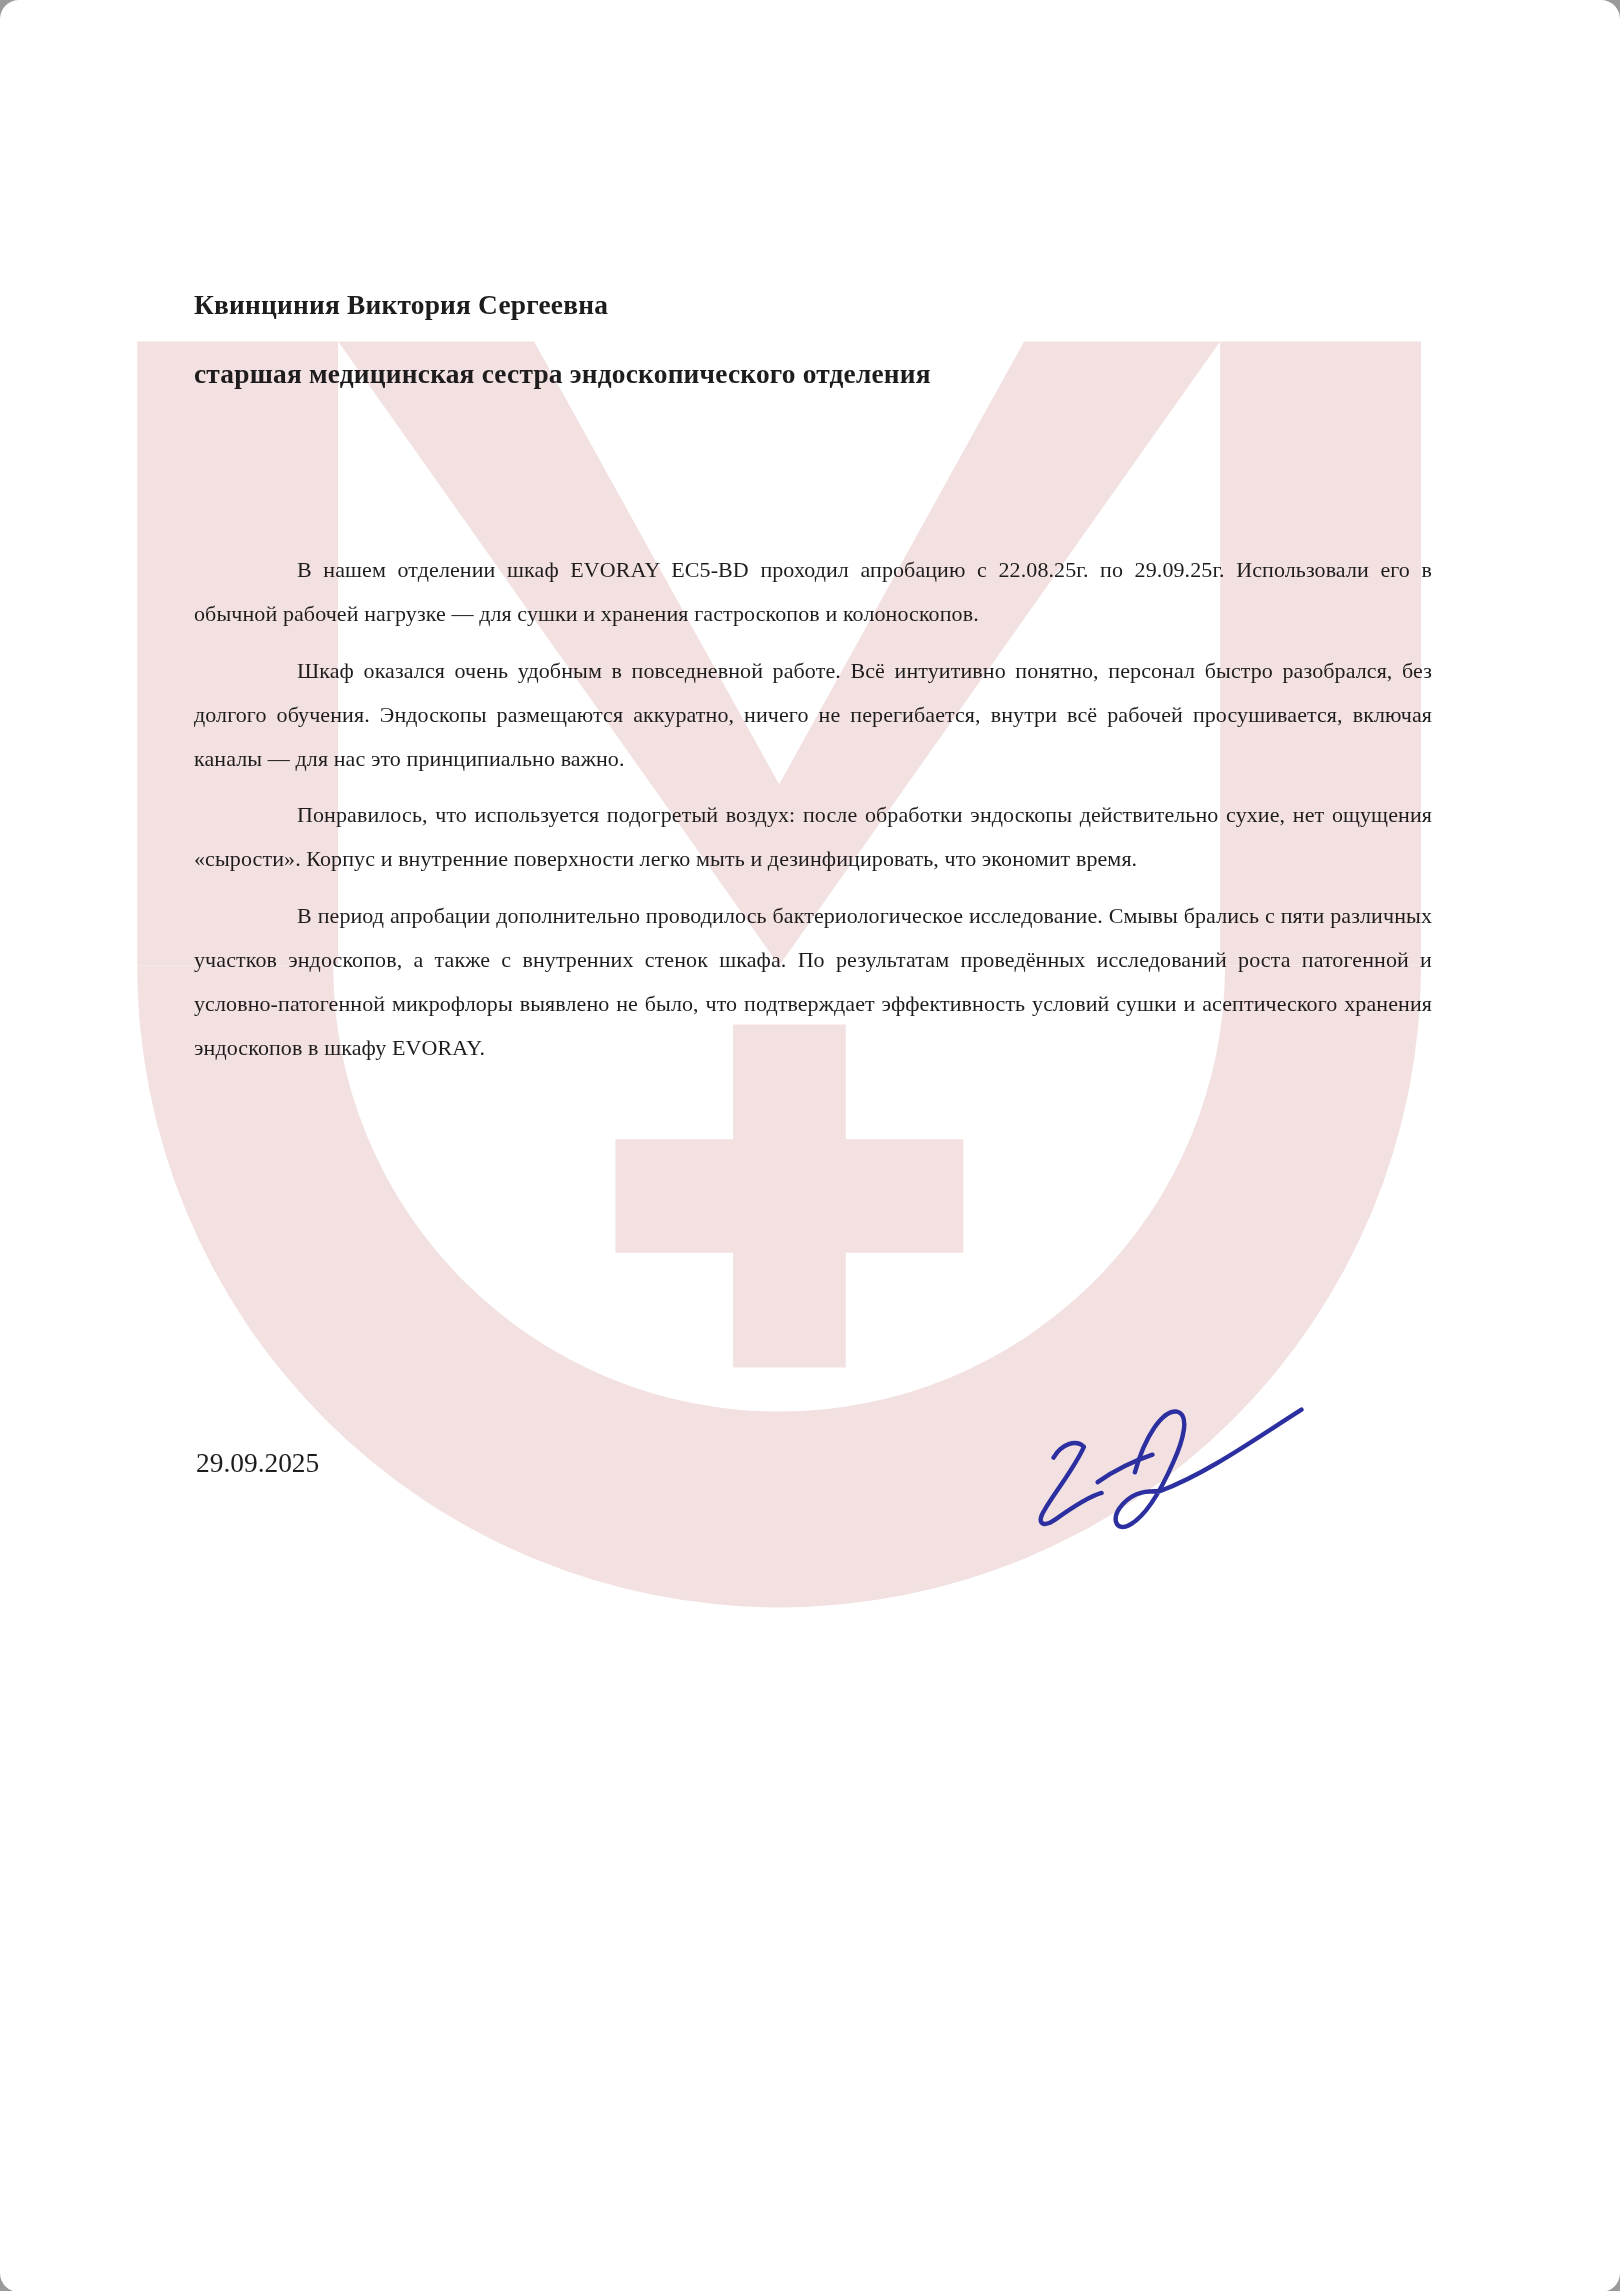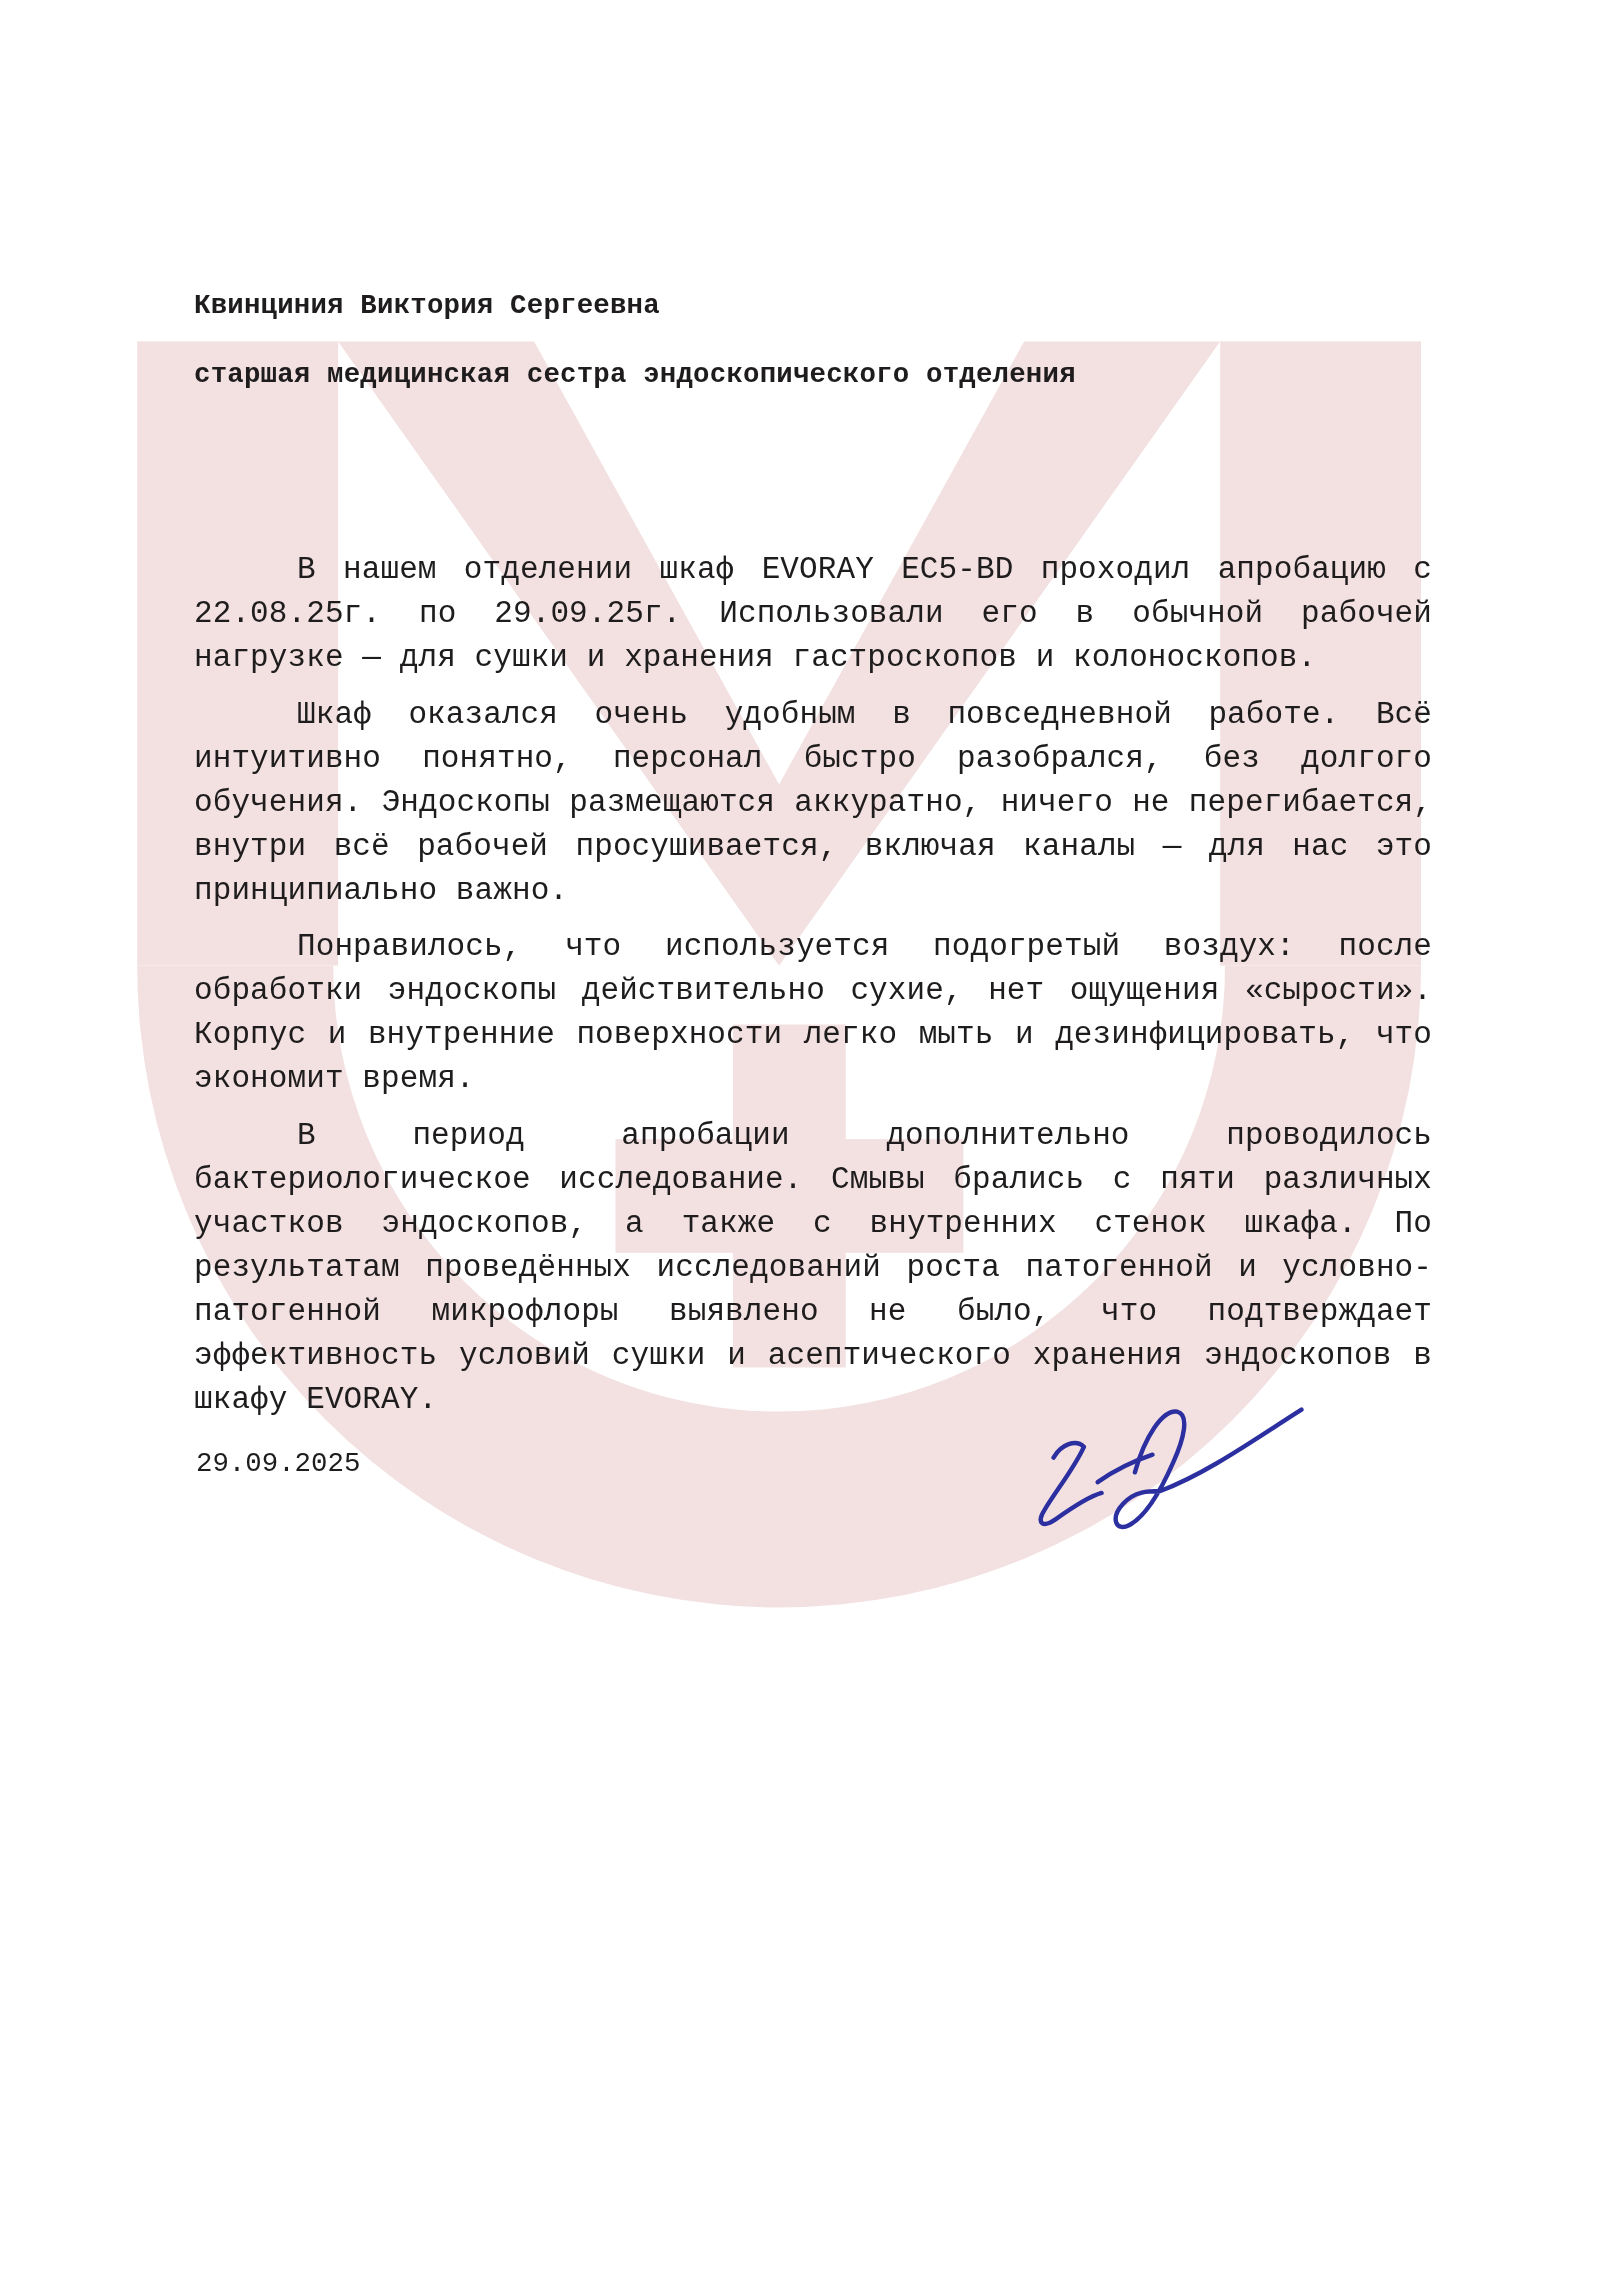--- a/index.html
+++ b/index.html
@@ -7,22 +7,23 @@
     padding: 0;
     background: #9a9a9a;
   }
   .page {
     position: relative;
     width: 1620px;
     height: 2292px;
     margin: 0 auto;
     background: #ffffff;
     overflow: hidden;
-    font-family: Liberation Mono, monospace;
+    font-family: Liberation Serif, serif;
     color: #1e1c1c;
+    border-radius: 19px;
   }
   .watermark-svg,
   .signature-svg {
     position: absolute;
     top: 0;
     left: 0;
     width: 1620px;
     height: 2292px;
     pointer-events: none;
   }
@@ -53,21 +54,21 @@
   }
 
   .doc-body {
     position: absolute;
     top: 548px;
     left: 194px;
     width: 1238px;
   }
   .doc-body p {
     margin: 0 0 12.7px 0;
-    font-size: 31px;
+    font-size: 22px;
     line-height: 44px;
     text-align: justify;
     text-indent: 103px;
     letter-spacing: 0.1px;
   }
 
   .doc-date {
     position: absolute;
     top: 1447px;
     left: 196px;

